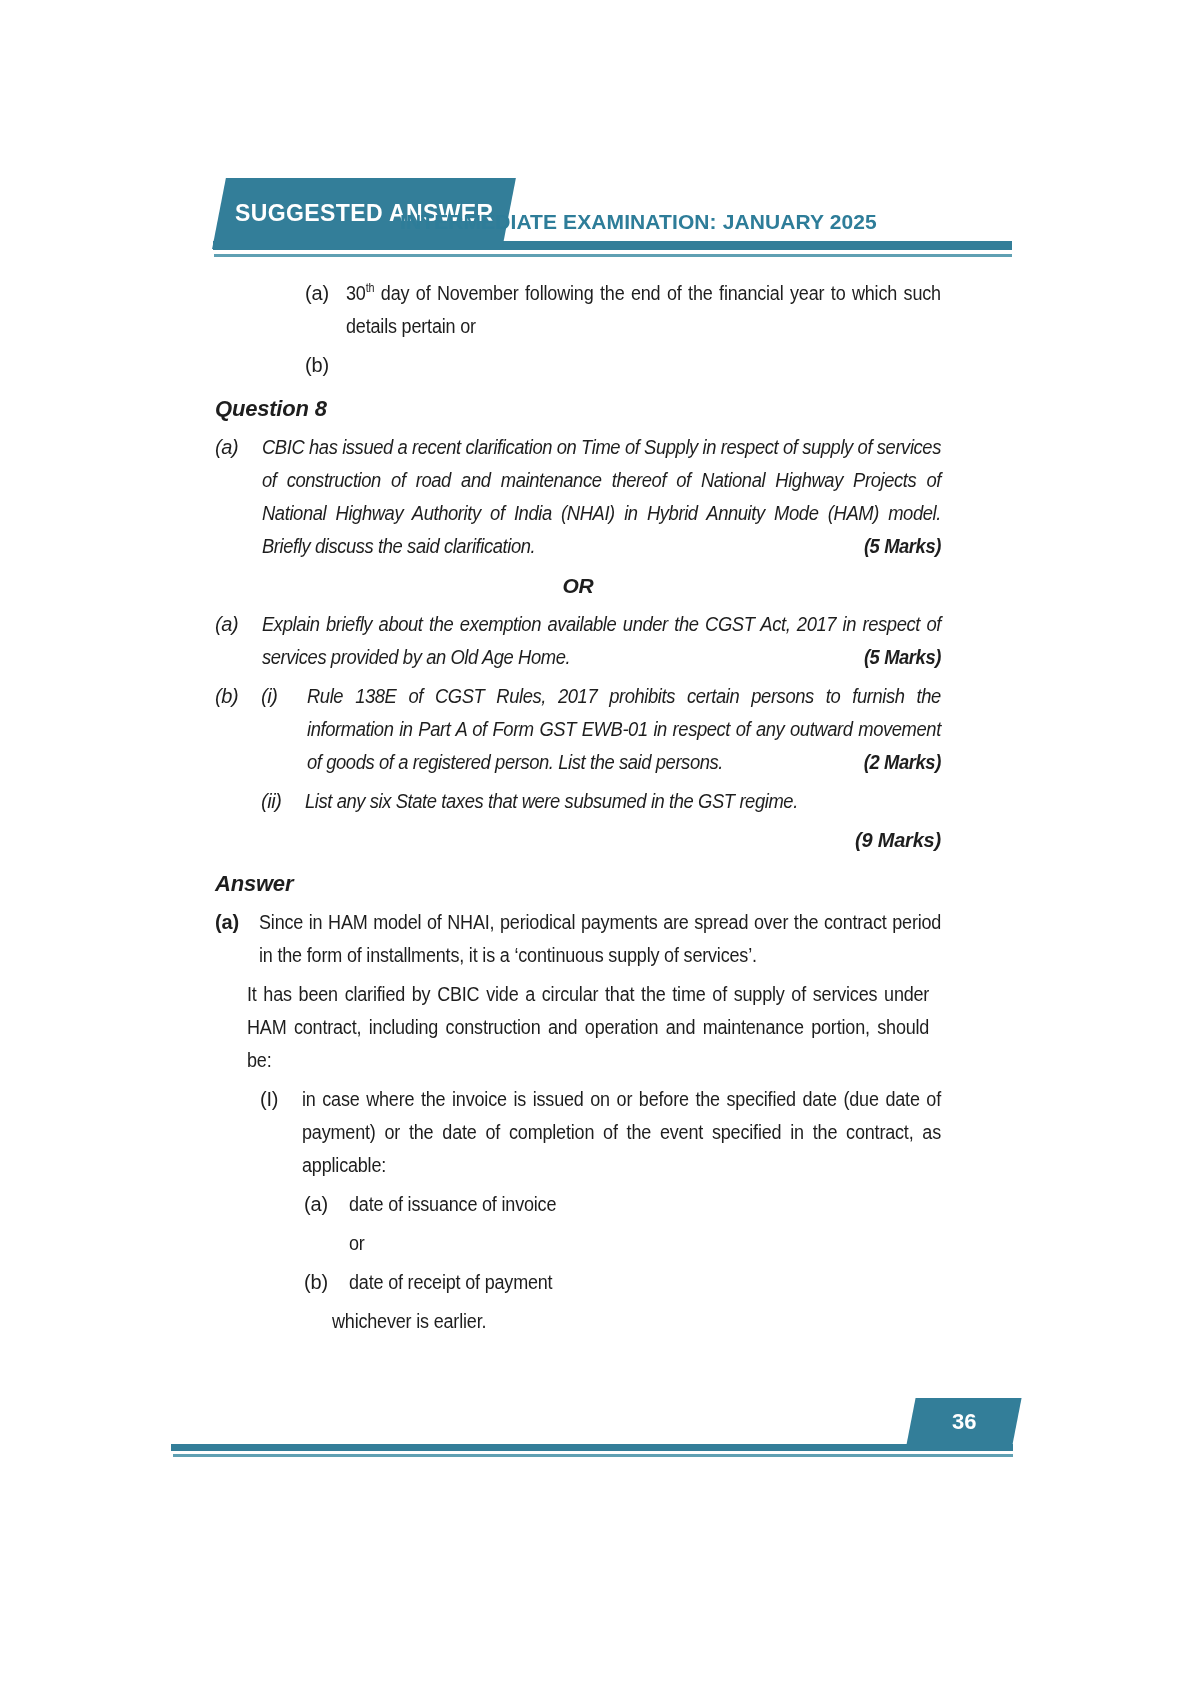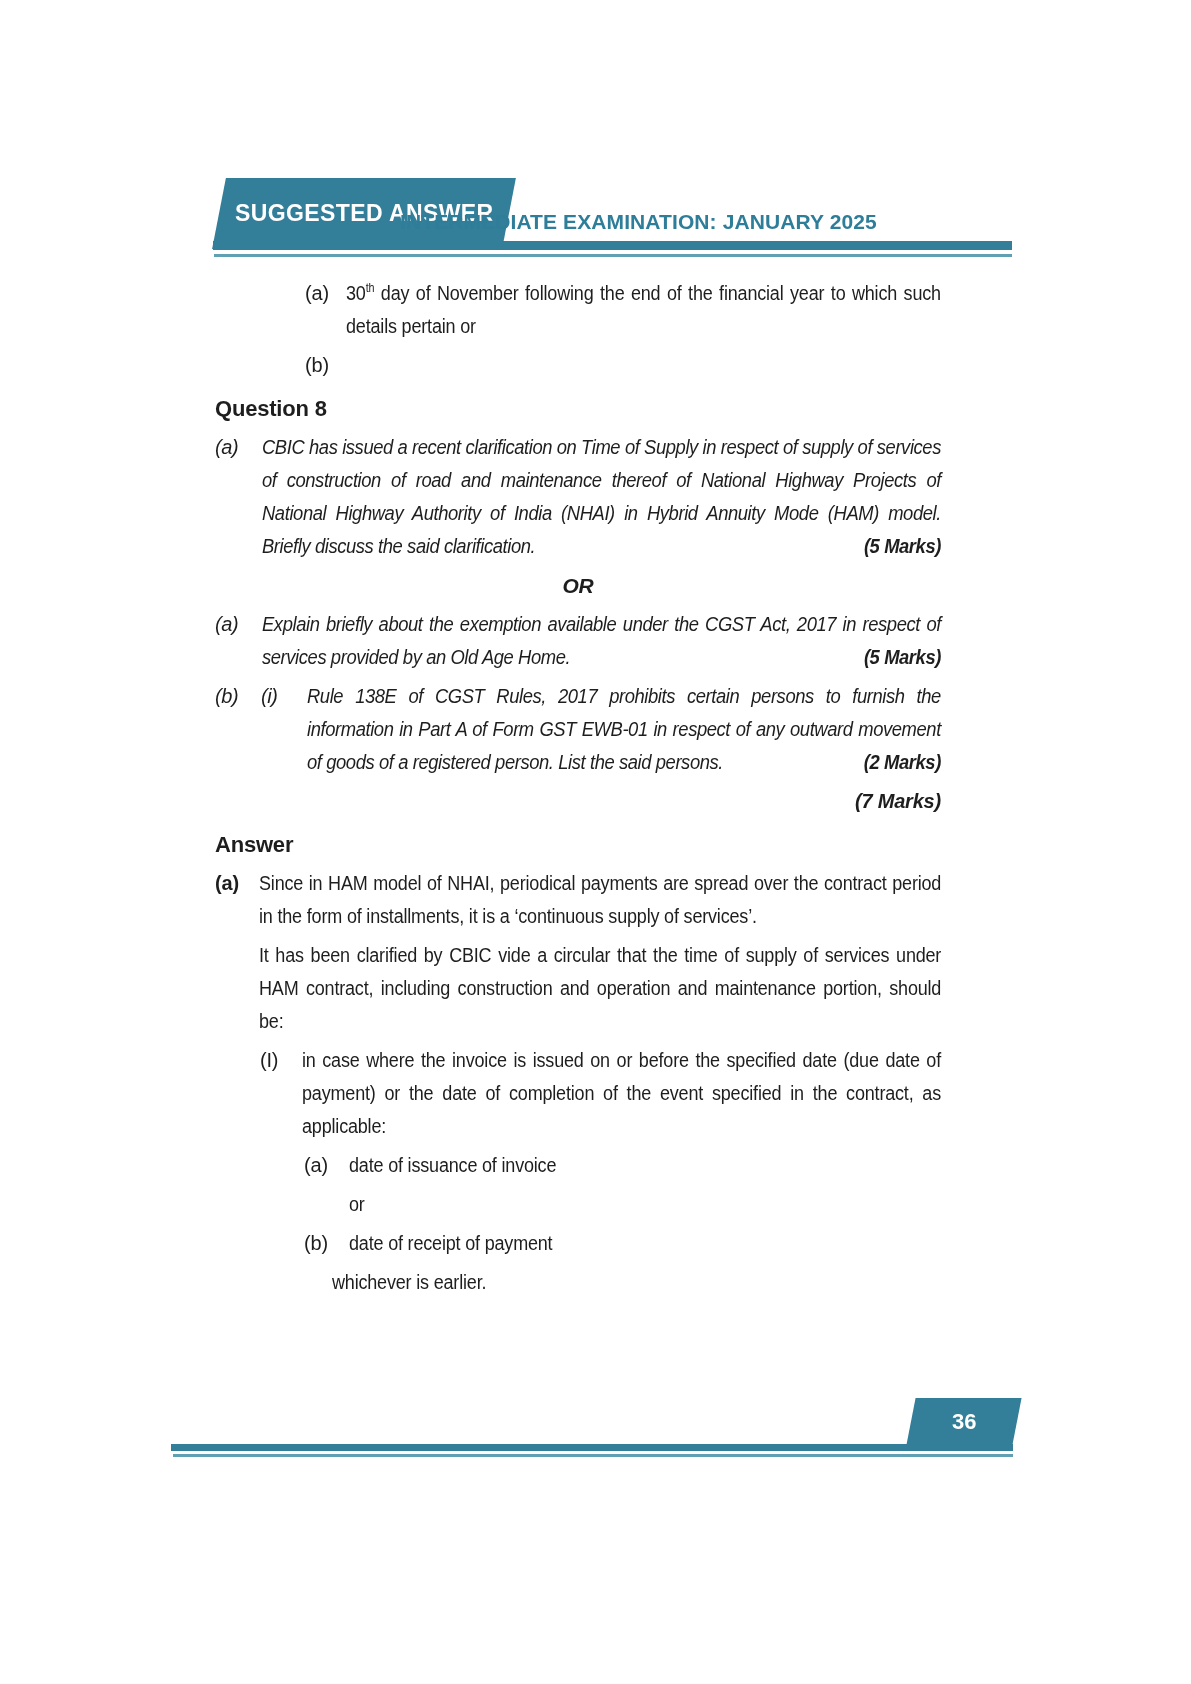--- a/index.html
+++ b/index.html
@@ -29,21 +29,21 @@
     position:absolute; left:911px; top:1398px; width:106px; height:47px;
     background:#337e99; transform:skewX(-11deg);
     display:flex; align-items:center; justify-content:center;
   }
   .page-badge-num{transform:skewX(11deg); color:#fff; font-weight:bold; font-size:22px;}
   
   .content{position:absolute; left:215px; top:277px; width:726px; font-size:20px; line-height:33px;}
   .blk{margin:0 0 6px 0;}
   .row{display:flex; align-items:flex-start;}
   .lbl{flex:0 0 auto;}
-  .heading{font-size:22px; font-weight:bold; margin:10px 0 6px 0;}
+  .heading{font-size:22px; font-weight:bold; margin:10px 0 6px 0;font-style:italic;}
   .jt{text-align:justify; position:relative; transform-origin:0 0;}
   .reg{letter-spacing:-0.2px;}
   .it{font-style:italic; letter-spacing:-0.45px;}
   .marks{position:absolute; right:0; bottom:0; font-weight:bold; font-style:italic; background:#fff; padding-left:10px;}
   .marks-line{text-align:right; font-weight:bold; font-style:italic; margin:6px 0 6px 0;}
   .or-line{text-align:center; font-weight:bold; font-style:italic; font-size:21px; margin:6px 0 6px 0;}
   sup{font-size:12px; line-height:0;}
   
   .w-top {flex:0 0 661px; transform:scaleX(0.90);}
   .w-q   {flex:0 0 738px; transform:scaleX(0.92);}
@@ -51,21 +51,21 @@
   .w-ans {flex:0 0 758px; transform:scaleX(0.90);}
   .w-rom {flex:0 0 710px; transform:scaleX(0.90);}
   .w-line{transform:scaleX(0.90); transform-origin:0 0; display:inline-block;}
   .w-line-it{transform:scaleX(0.92); transform-origin:0 0; display:inline-block;}
   
   .ind-top{margin-left:90px;}  .lbl-top{flex:0 0 41px;}
   .lbl-q{flex:0 0 47px;}
   .lbl-bo{flex:0 0 46px;} .lbl-bin{flex:0 0 46px;}
   .ind-bii{margin-left:46px;} .lbl-bii{flex:0 0 44px;}
   .lbl-ans{flex:0 0 44px; font-weight:bold;}
-  .ind-p2{margin-left:44px;}
+  .ind-p2{margin-left:32px;}
   .ind-rom{margin-left:45px;} .lbl-rom{flex:0 0 42px;}
   .ind-sub{margin-left:89px;} .lbl-sub{flex:0 0 45px;}
   .ind-or{margin-left:134px;}
   .ind-close{margin-left:117px;}
 </style>
 </head>
 <body>
 
 <div class="page">
 
@@ -109,22 +109,26 @@
 
     <div class="blk row it">
       <span class="lbl lbl-bo">(b)</span>
       <span class="lbl lbl-bin">(i)</span>
       <div class="jt w-bi">
         <span>Rule 138E of CGST Rules, 2017 prohibits certain persons to furnish the information in Part A of Form GST EWB-01 in respect of any outward movement of goods of a registered person. List the said persons.</span>
         <span class="marks">(2 Marks)</span>
       </div>
     </div>
 
+    <div class="blk row it ind-bii">
+      <span class="lbl lbl-bii">(ii)</span>
+      <div><span class="w-line-it">List any six State taxes that were subsumed in the GST regime.</span></div>
+    </div>
 
-    <div class="marks-line">(7 Marks)</div>
+    <div class="marks-line">(9 Marks)</div>
 
     <div class="heading">Answer</div>
 
     <div class="blk row">
       <span class="lbl lbl-ans">(a)</span>
       <div class="jt w-ans">Since in HAM model of NHAI, periodical payments are spread over the contract period in the form of installments, it is a ‘continuous supply of services’.</div>
     </div>
 
     <div class="blk row ind-p2">
       <div class="jt w-ans">It has been clarified by CBIC vide a circular that the time of supply of services under HAM contract, including construction and operation and maintenance portion, should be:</div>

